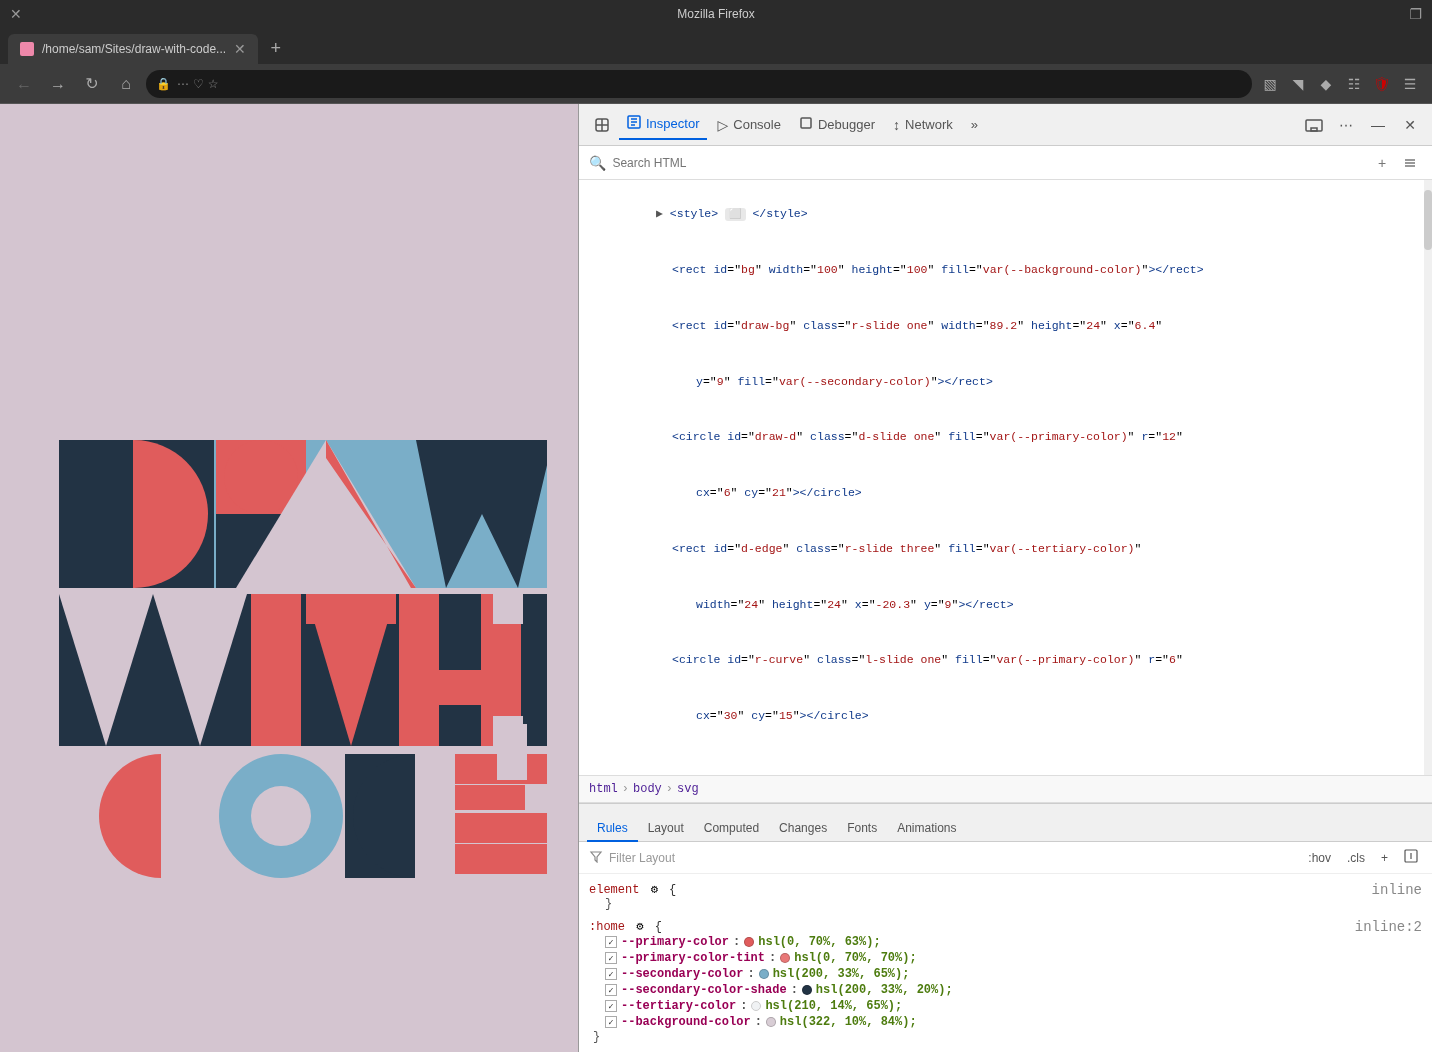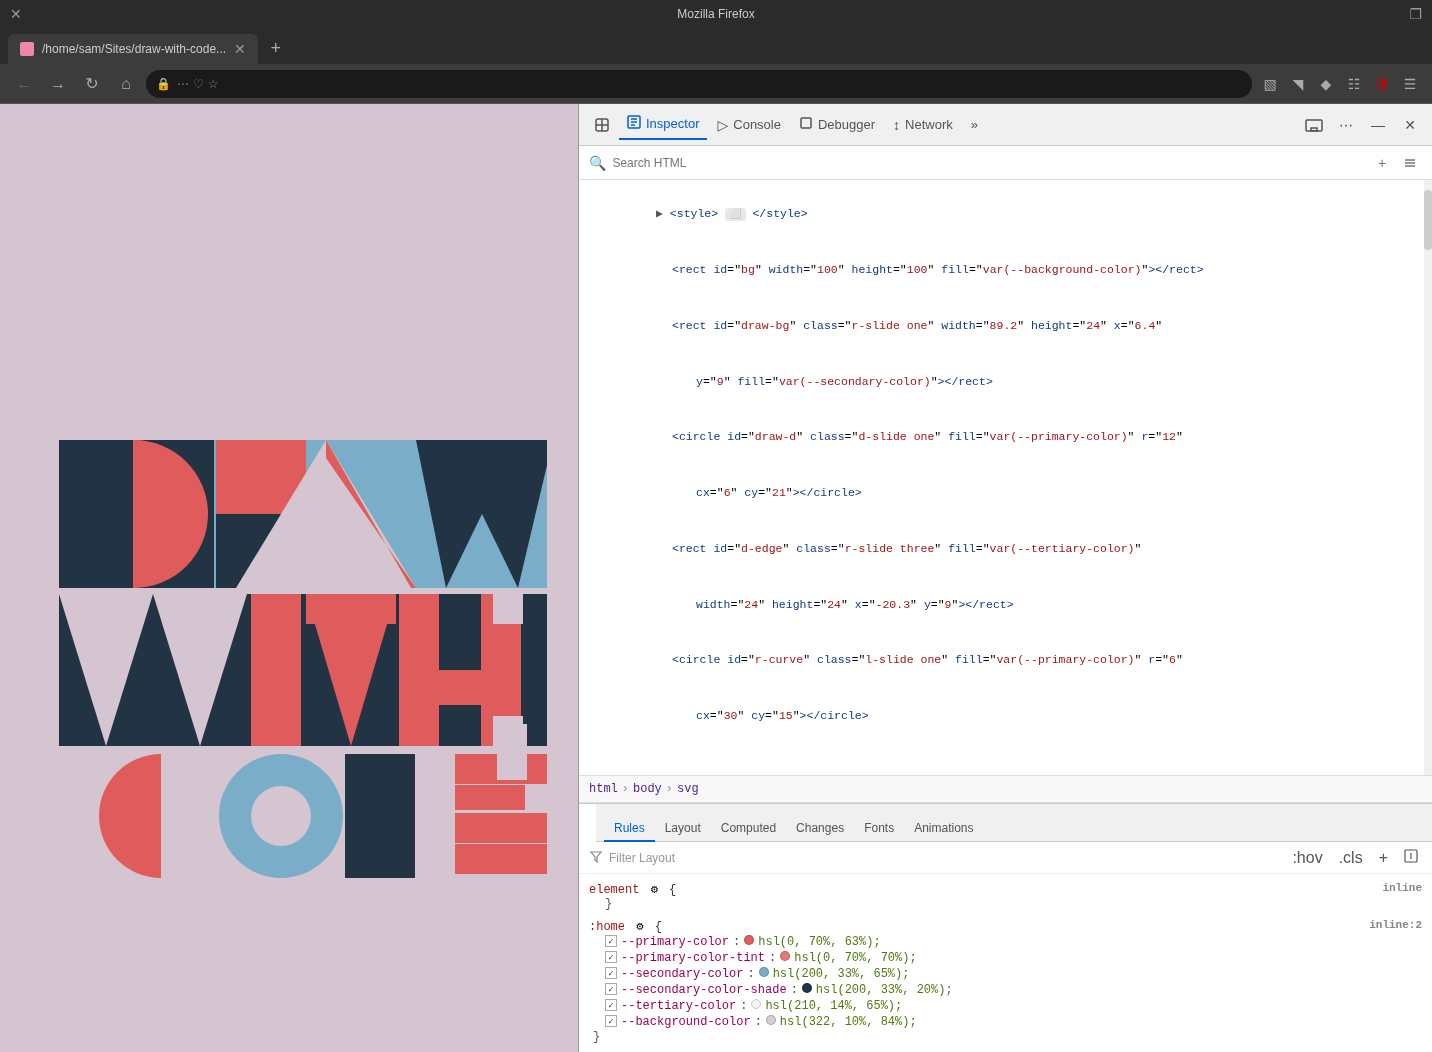--- a/index.html
+++ b/index.html
@@ -296,21 +296,20 @@
     }
 
     
     .css-tabs {
       height: 38px;
       background: #f0f0f0;
       border-bottom: 1px solid #ccc;
       display: flex;
       align-items: flex-end;
       padding: 0 8px;
-      margin-left: 17px;
     }
     .css-tab {
       padding: 5px 10px;
       font-size: 12px;
       color: #555;
       cursor: pointer;
       border-bottom: 2px solid transparent;
       margin-bottom: -1px;
     }
     .css-tab.active {
@@ -330,47 +329,49 @@
       font-size: 12px;
       color: #666;
     }
     .css-filter-icon { color: #888; font-size: 12px; }
     .css-toolbar-right {
       margin-left: auto;
       display: flex;
       align-items: center;
       gap: 8px;
       color: #555;
-      font-size: 16px;
+      font-size: 12px;
     }
     .css-toolbar-btn {
       cursor: pointer;
       padding: 2px 4px;
       border-radius: 3px;
       color: #555;
     }
 
     
     .css-rules {
       background: #fff;
       padding: 8px 10px;
       font-family: 'Courier New', monospace;
       font-size: 12px;
       max-height: 320px;
       overflow-y: auto;
     }
     .css-rule-selector { color: #a31515; font-weight: normal; }
     .css-rule-brace { color: #333; }
-    .css-rule-source { float: right; color: #888; font-size: 11px; font-weight: bold; }
+    .css-rule-source { float: right; color: #888; font-size: 14px; }
     .css-prop-name { color: #905; }
     .css-prop-value { color: #4d7c0f; }
     .css-prop-row {
       display: flex;
+      align-items: center;
       gap: 4px;
       padding: 1px 0 1px 16px;
+      font-weight: bold;
     }
     .css-checkbox {
       width: 12px;
       height: 12px;
       border: 1px solid #aaa;
       display: inline-flex;
       align-items: center;
       justify-content: center;
       cursor: pointer;
       flex-shrink: 0;

